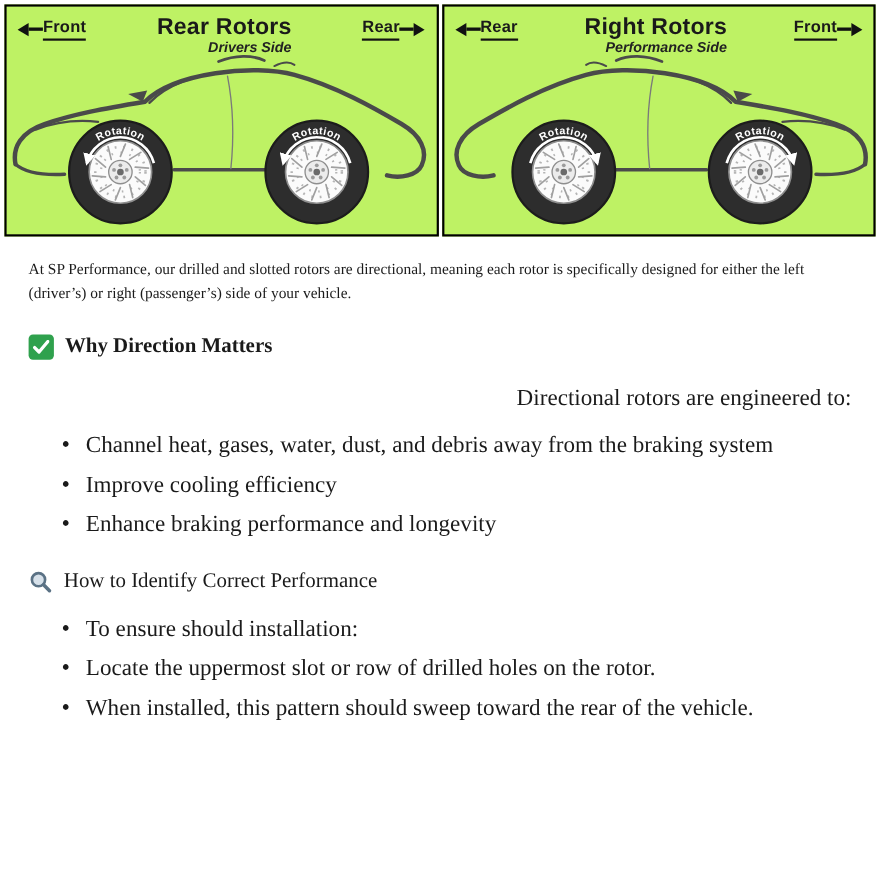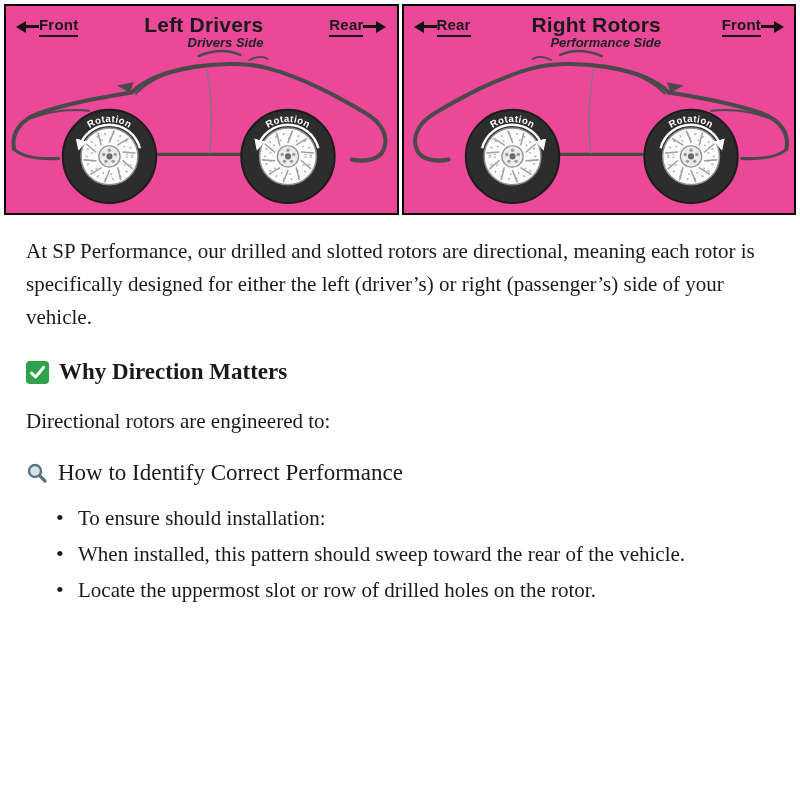--- a/index.html
+++ b/index.html
@@ -2,42 +2,42 @@
 <html><head>
 <meta charset="utf-8">
 <style>
   * { margin:0; padding:0; box-sizing:border-box; }
   html, body { background:#ffffff; }
   body { width:800px; font-family:"Liberation Serif", serif; color:#1a1a1a; }
   .page { width:800px; height:800px; background:#fff; overflow:hidden; }
 
   
   .diagram { display:flex; gap:3px; padding:4px 4px 0 4px; }
-  .panel { flex:1; border:2px solid #000; background:#ec4899; height:211px; overflow:hidden; }
+  .panel { flex:1; border:2px solid #000; background:#bef264; height:211px; overflow:hidden; }
   .panel-head { display:flex; justify-content:space-between; align-items:flex-start; padding:7px 10px 0 10px; font-family:"Liberation Sans", sans-serif; }
   .dir { display:inline-flex; align-items:center; margin-top:4px; }
   .dir-text { font-weight:bold; font-size:15px; border-bottom:2.5px solid #111; line-height:1.1; padding-bottom:1px; letter-spacing:.2px; }
   .tri { width:0; height:0; border-top:6px solid transparent; border-bottom:6px solid transparent; }
   .tri-left { border-right:10px solid #111; }
   .tri-right { border-left:10px solid #111; }
   .tail { width:13px; height:3px; background:#111; }
   .panel-titles { text-align:center; line-height:1.1; }
   .panel-title { font-size:21px; font-weight:bold; letter-spacing:.2px; }
   .panel-subtitle { font-size:13px; font-weight:bold; font-style:italic; color:#222;text-align:right; }
   .car-wrap { margin-top:-4px; }
   .car-wrap svg { display:block; }
 
   .rot-text { font-family:"Liberation Sans", sans-serif; font-size:9.5px; font-weight:bold; fill:#ffffff; letter-spacing:.4px; }
 
   
   .article { padding:12px 26px 0 26px; }
-  .intro { font-size:21px; line-height:1.56; margin-top:8px; }
-  .sec-head { display:flex; align-items:center; gap:10px; margin-top:24px; font-size:23px; line-height:1.3; }
+  .intro { font-size:14px; line-height:1.56; margin-top:8px; }
+  .sec-head { display:flex; align-items:center; gap:10px; margin-top:24px; font-size:19px; line-height:1.3; }
   .sec-head .head-text.bold { font-weight:bold; }
-  .lead { font-size:21px; margin-top:22px; }
+  .lead { font-size:21px; margin-top:22px;text-align:right; }
   ul.bullets { list-style:none; margin:14px 0 0 30px; }
   ul.bullets li { position:relative; padding-left:22px; font-size:21px; line-height:1.56; margin-bottom:3px; }
   ul.bullets li::before { content:"\2022"; position:absolute; left:0; top:-1px; font-size:22px; color:#1a1a1a; }
 
   .check-icon { width:23px; height:23px; border-radius:4px; background:#2fa14d; display:inline-flex; align-items:center; justify-content:center; flex:0 0 auto; }
   .mag-icon { width:22px; height:22px; display:inline-flex; flex:0 0 auto; }
 </style>
 </head>
 <body>
 
@@ -46,21 +46,21 @@
   <div class="diagram">
 
     <section class="panel">
       <header class="panel-head">
         <span class="dir">
           <span class="tri tri-left"></span>
             <span class="tail"></span>
           <span class="dir-text">Front</span>
         </span>
         <span class="panel-titles">
-          <div class="panel-title">Left Drivers</div>
+          <div class="panel-title">Rear Rotors</div>
           <div class="panel-subtitle">Drivers Side</div>
         </span>
         <span class="dir">
           <span class="dir-text">Rear</span>
           <span class="tail"></span>
             <span class="tri tri-right"></span>
         </span>
       </header>
       <div class="car-wrap">
         <svg width="100%" height="166" viewBox="0 0 385 158" preserveAspectRatio="xMidYMid meet">
@@ -174,31 +174,36 @@
       <span class="check-icon">
         <svg width="15" height="13" viewBox="0 0 15 13">
             <polyline points="1.5,7 5.5,11 13.5,1.5" fill="none" stroke="#ffffff" stroke-width="3" stroke-linecap="round" stroke-linejoin="round"></polyline>
           </svg>
       </span>
       <span class="head-text bold">Why Direction Matters</span>
     </div>
 
     <p class="lead">Directional rotors are engineered to:</p>
 
+    <ul class="bullets">
+      <li><span>Channel heat, gases, water, dust, and debris away from the braking system</span></li>
+      <li><span>Improve cooling efficiency</span></li>
+      <li><span>Enhance braking performance and longevity</span></li>
+    </ul>
 
     <div class="sec-head">
       <span class="mag-icon">
         <svg width="22" height="22" viewBox="0 0 22 22">
           <circle cx="9" cy="9" r="6" fill="#d7e1ea" stroke="#5b7285" stroke-width="2.4"></circle>
           <line x1="13.6" y1="13.6" x2="19" y2="19" stroke="#5b7285" stroke-width="3.2" stroke-linecap="round"></line>
         </svg>
       </span>
       <span class="head-text">How to Identify Correct Performance</span>
     </div>
 
     <ul class="bullets">
       <li><span>To ensure should installation:</span></li>
+      <li><span>Locate the uppermost slot or row of drilled holes on the rotor.</span></li>
       <li><span>When installed, this pattern should sweep toward the rear of the vehicle.</span></li>
-      <li><span>Locate the uppermost slot or row of drilled holes on the rotor.</span></li>
     </ul>
 
   </div>
 </div>
 
 </body></html>

